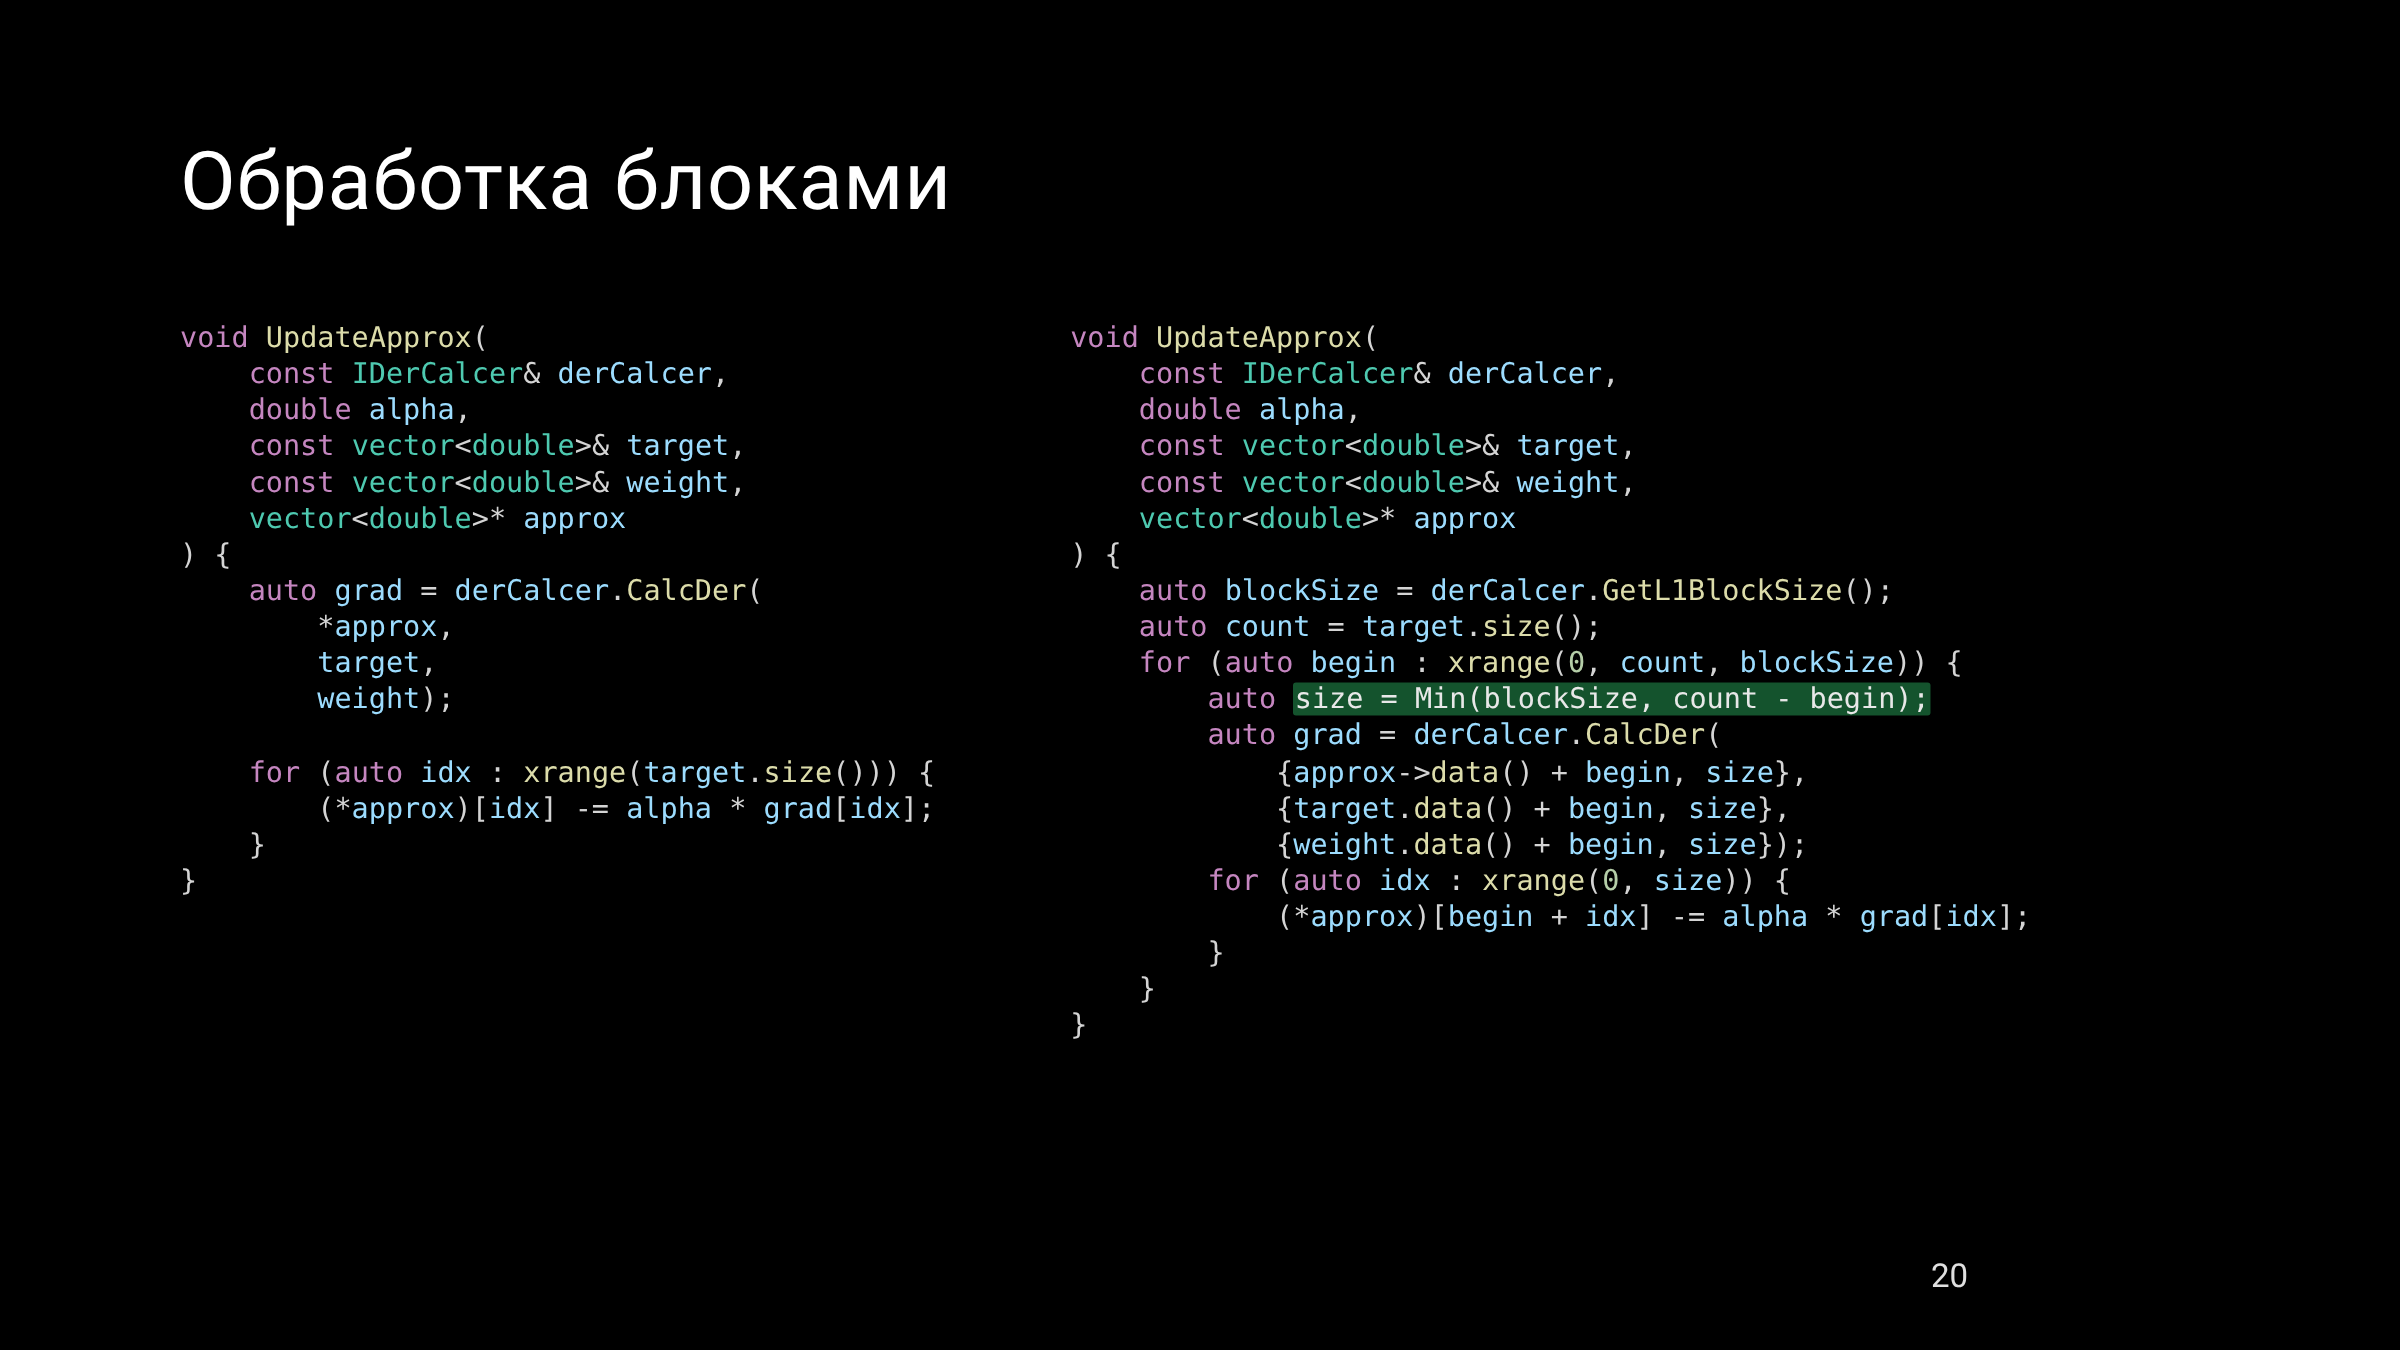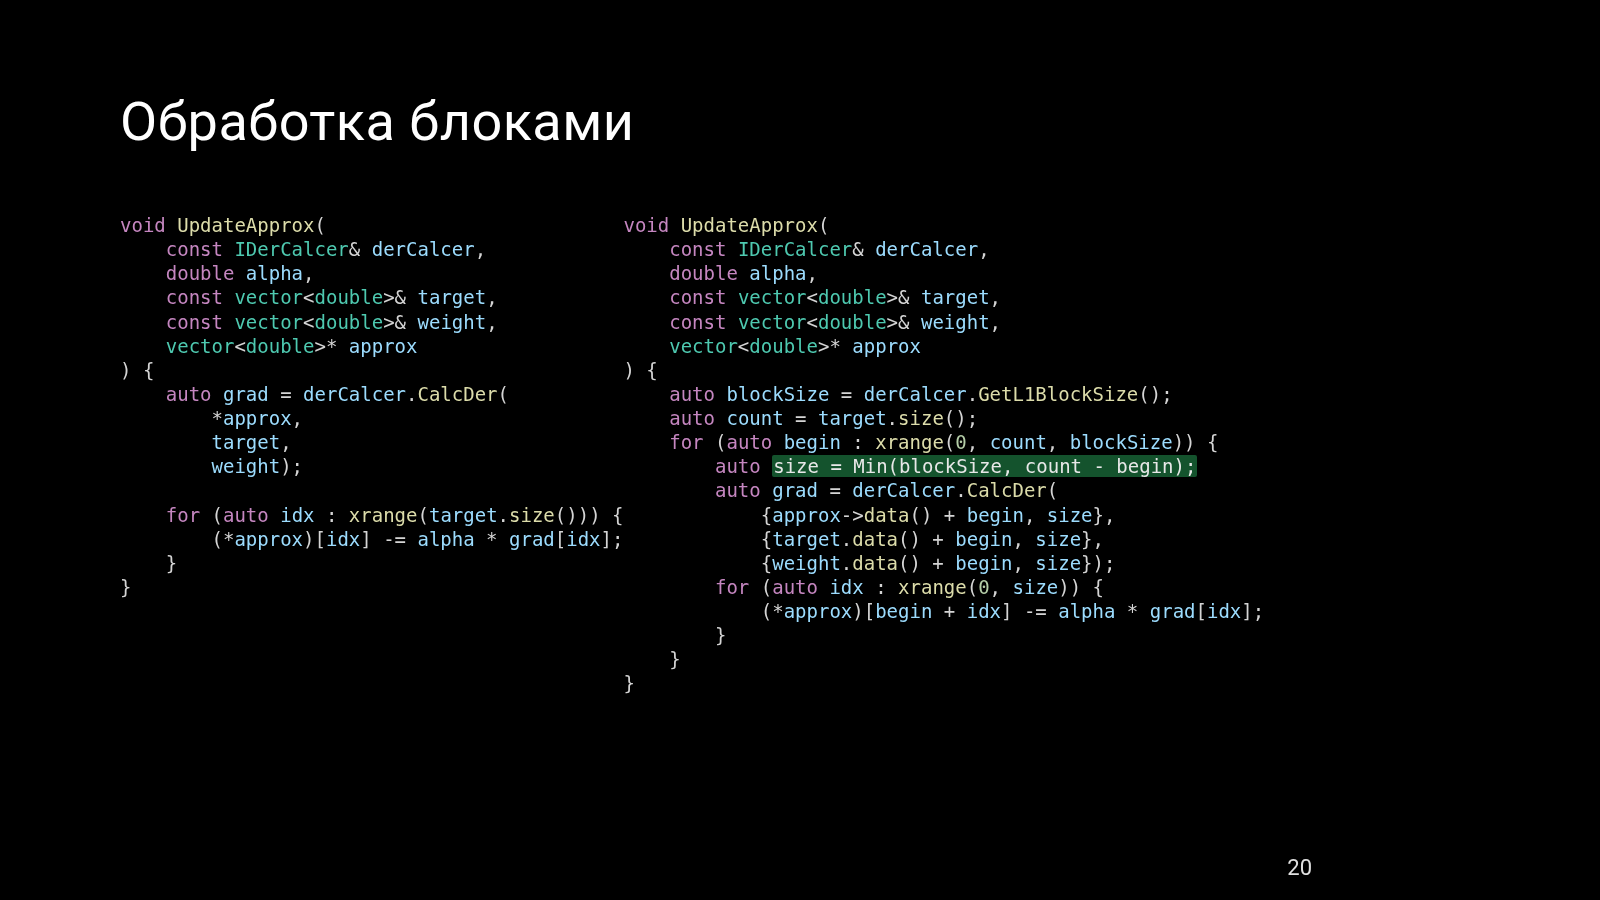--- a/index.html
+++ b/index.html
@@ -21,20 +21,21 @@
   }
   .title {
     font-size: 54px;
     font-weight: 400;
     color: #ffffff;
     margin: 0 0 60px 0;
     letter-spacing: 0.5px;
   }
   .columns {
     display: flex;
+    gap: 90px;
     margin-top: 23px;
   }
   .col {
     flex: 1;
   }
   pre.code {
     margin: 0;
     font-family: "Menlo", "Consolas", "DejaVu Sans Mono", "Liberation Mono", monospace;
     font-size: 19px;
     line-height: 1.27;
@@ -49,21 +50,21 @@
   .num  { color: #b5cea8; }   
   .punct{ color: #d4d4d4; }   
   .hl {
     background: #14532d;
     border-radius: 2px;
     padding: 0 1px;
   }
   .pagenum {
     position: absolute;
     right: 60px;
-    bottom: 20px;
+    bottom: 36px;
     font-size: 22px;
     color: #e0e0e0;
   }
 </style>
 </head>
 <body>
 
 <div class="slide">
   <h1 class="title">Обработка блоками</h1>
 

